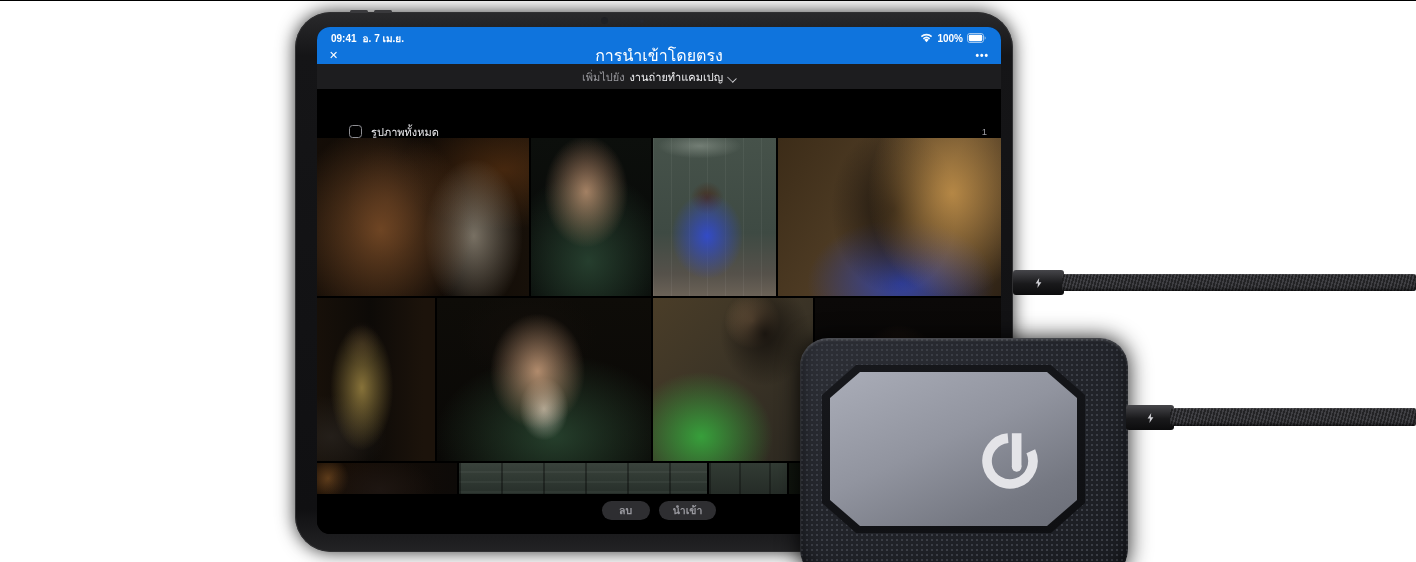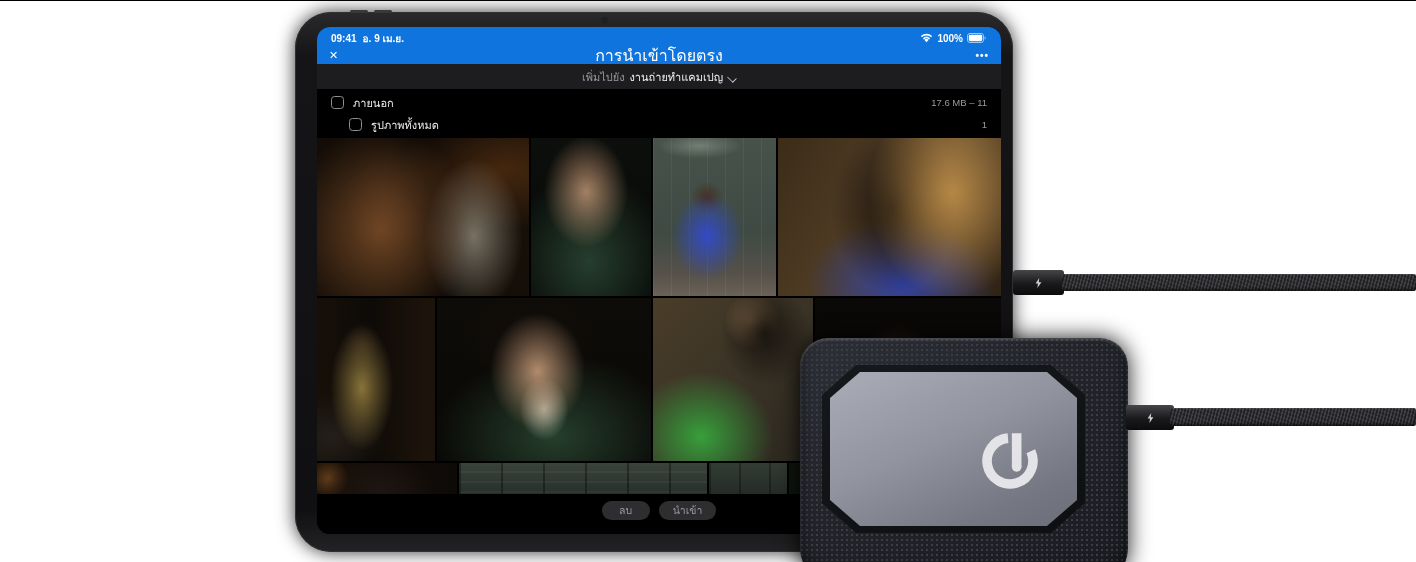--- a/index.html
+++ b/index.html
@@ -85,21 +85,21 @@
         linear-gradient(180deg,#39423b 0%,#2f3832 55%,#272f2a 100%);}
   .ph-k{background:repeating-linear-gradient(90deg,rgba(0,0,0,.3) 0 2px,transparent 2px 30px),
         linear-gradient(180deg,#323b34,#252c27);}
   .ph-l{background:radial-gradient(60px 20px at 40% 40%,rgba(60,80,40,.5),transparent 70%),
         linear-gradient(120deg,#10150e,#0a0d09);}
 
   
   .footer{position:absolute;left:0;top:467px;width:684px;height:40px;background:#000;
           display:flex;align-items:flex-start;justify-content:center;gap:9px;padding-top:7px;}
   .pill{min-width:48px;height:19px;border-radius:10px;background:#2e2e31;color:#98989e;
-        font-size:10.5px;display:flex;align-items:center;justify-content:center;padding:0 14px;}
+        font-size:10.5px;display:flex;align-items:center;justify-content:center;padding:0 14px;font-weight:bold;}
 
   
   .connector{position:absolute;background:linear-gradient(180deg,#46464a,#19191b 55%,#0c0c0d);
              border-radius:3px;display:flex;align-items:center;justify-content:center;}
   .cable{position:absolute;border-radius:2px;
          background:repeating-linear-gradient(105deg,#3f3f43 0 1.5px,#232325 1.5px 3.2px),
                     linear-gradient(180deg,rgba(255,255,255,.12),rgba(0,0,0,.4));
          background-blend-mode:normal;box-shadow:inset 0 1px 1px rgba(255,255,255,.12), inset 0 -2px 3px rgba(0,0,0,.6);}
 
   
@@ -125,21 +125,21 @@
     <div class="vol-btn" style="left:79px;"></div>
     <div class="cam-dot" style="left:306px;top:5px;width:7px;height:7px;"></div>
     <div class="cam-dot" style="left:345px;top:7px;width:4px;height:4px;background:#26282e;"></div>
 
     <div class="screen">
 
       <div class="hdr">
         <div class="status-row">
           <div class="status-left">
             <span>09:41</span>
-            <span>อ. 9 เม.ย.</span>
+            <span>อ. 7 เม.ย.</span>
           </div>
           <div class="status-right">
             <svg width="13" height="10" viewBox="0 0 13 10">
               <path d="M6.5 9.2 L4.3 6.8 a3.4 3.4 0 0 1 4.4 0 Z" fill="#fff"></path>
               <path d="M2.8 5.2 a5.6 5.6 0 0 1 7.4 0 l-1.1 1.2 a4 4 0 0 0 -5.2 0 Z" fill="#fff" opacity=".95"></path>
               <path d="M0.8 3 a8.4 8.4 0 0 1 11.4 0 l-1.1 1.2 a6.8 6.8 0 0 0 -9.2 0 Z" fill="#fff" opacity=".95"></path>
             </svg>
             <span>100%</span>
             <svg width="20" height="10" viewBox="0 0 20 10">
               <rect x="0.5" y="0.5" width="16" height="9" rx="2.4" fill="none" stroke="#fff" opacity=".6"></rect>
@@ -154,26 +154,21 @@
           <span class="more-btn">•••</span>
         </div>
       </div>
 
       <div class="addto">
         <span class="pre">เพิ่มไปยัง</span>
         <span class="album">งานถ่ายทำแคมเปญ</span>
         <span class="chev"></span>
       </div>
 
-      <div class="selrow" style="top:65px;">
-        <span class="cbx"></span>
-        <span class="sel-label">ภายนอก</span>
-        <span class="sel-value">17.6 MB – 11</span>
-      </div>
-      <div class="selrow" style="top:87px;padding-left:32px;">
+      <div class="selrow" style="top:94px;padding-left:32px;">
         <span class="cbx"></span>
         <span class="sel-label">รูปภาพทั้งหมด</span>
         <span class="sel-value">1</span>
       </div>
 
       <div class="ph ph-a" style="left:0;top:111px;width:212px;height:158px;" title="Two models in dark wood-panelled room"></div>
       <div class="ph ph-b" style="left:214px;top:111px;width:120px;height:158px;" title="Model in dark green leather jacket, low light"></div>
       <div class="ph ph-c" style="left:336px;top:111px;width:123px;height:158px;" title="Model in blue sweater seated by green shed"></div>
       <div class="ph ph-d" style="left:461px;top:111px;width:223px;height:158px;" title="Model in blue jacket against sunlit rock wall"></div>
 

